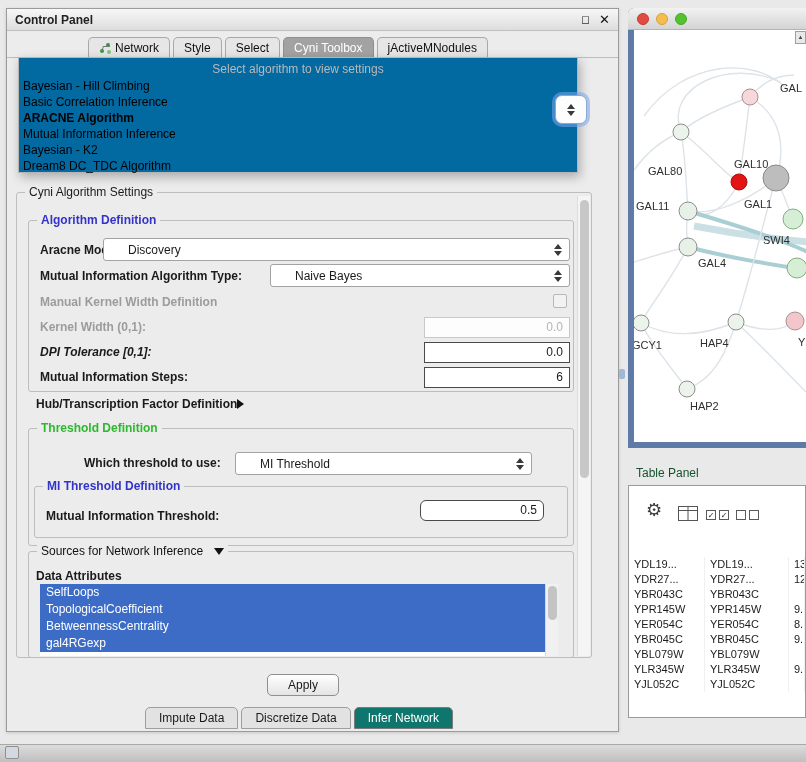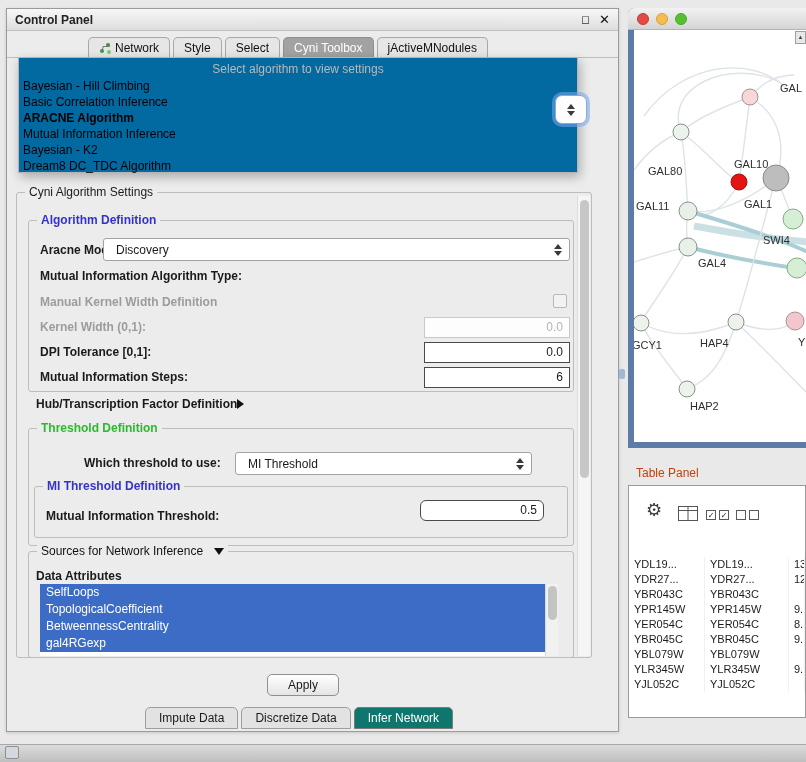--- a/index.html
+++ b/index.html
@@ -54,33 +54,33 @@
   #thr-grp>.gtitle{color:#2eb82e;font-weight:bold;}
   #mithr-grp{left:34px;top:486px;width:534px;height:52px;}
   #mithr-grp>.gtitle{color:#3333cc;font-weight:bold;}
   #src-grp{left:28px;top:551px;width:546px;height:107px;}
   #src-grp>.gtitle{display:flex;align-items:center;gap:11px;color:#111;}
 
   .blbl{position:absolute;height:16px;line-height:16px;font-weight:bold;color:#1a1a1a;white-space:nowrap;}
   .blbl.gray{color:#9c9c9c;}
 
   .combo{position:absolute;background:#fff;border:1px solid #a3a3a3;border-radius:3px;height:23px;
-         display:flex;align-items:center;padding:0 7px 0 12px;}
+         display:flex;align-items:center;padding:0 7px 0 24px;}
   .combo .ctext{flex:1;white-space:nowrap;overflow:hidden;}
   .combo .arrows{display:flex;flex-direction:column;gap:2px;align-items:center;}
   #combo-aracne{left:103px;top:238px;width:467px;}
   #combo-mitype{left:270px;top:264px;width:300px;}
   #combo-which{left:235px;top:452px;width:297px;}
 
   #lbl-aracne{left:40px;top:242px;}
   #lbl-mitype{left:40px;top:268px;}
   #lbl-manual{left:40px;top:294px;}
   #manual-checkbox{left:553px;top:294px;width:14px;height:14px;background:#f2f2f2;border:1px solid #b8b8b8;border-radius:2px;}
   #lbl-kernel{left:40px;top:319px;}
-  #lbl-dpi{left:40px;top:344px;}
+  #lbl-dpi{left:40px;top:344px;font-style:italic;}
   #lbl-misteps{left:40px;top:369px;}
   #lbl-which{left:84px;top:455px;}
   #lbl-mithr{left:46px;top:508px;}
   #lbl-attrs{left:36px;top:568px;}
 
   .fld{position:absolute;background:#fff;border:1px solid #4a4a4a;text-align:right;
        padding:0 6px;height:21px;line-height:19px;}
   .fld.dis{border-color:#c9c9c9;color:#b4b4b4;background:#fdfdfd;}
   #fld-kernel{left:424px;top:317px;width:146px;}
   #fld-dpi{left:424px;top:342px;width:146px;}
@@ -118,21 +118,21 @@
   #tl-green{background:#54c22f;border:1px solid #47a82a;}
   #net-canvas{left:634px;top:30px;width:172px;height:412px;background:#fff;overflow:hidden;}
   #net-scrollbtn{left:795px;top:31px;width:11px;height:13px;background:#e8e8e8;border:1px solid #9f9f9f;
         font-size:6px;text-align:center;line-height:11px;color:#444;z-index:5;}
   .edges path{fill:none;stroke:#dde3e8;stroke-width:1.4px;}
   .edges path.teal{stroke:#a9ced4;stroke-width:4px;}
   .edges path.teal2{stroke:#cbe0e4;stroke-width:7px;}
   .nlabel{font-family:"Liberation Sans","DejaVu Sans",sans-serif;font-size:11px;fill:#2e2e2e;}
 
   
-  #tbl-label{left:636px;top:466px;color:#c2410c;}
+  #tbl-label{left:636px;top:466px;color:#14532d;}
   #tbl-win{left:628px;top:485px;width:178px;height:233px;background:#fff;border:1px solid #9a9a9a;}
   #ico-gear{left:646px;top:501px;font-size:18px;color:#3d3d3d;line-height:18px;}
   #ico-cols{left:678px;top:506px;}
   .cb-pair{position:absolute;display:flex;gap:3px;}
   #ico-checks{left:706px;top:510px;}
   #ico-unchecks{left:736px;top:510px;}
   .cb{width:10px;height:10px;border:1px solid #5a5a5a;background:#fff;font-size:8px;line-height:9px;text-align:center;color:#222;}
   #tbl-head{left:629px;top:540px;width:176px;height:17px;display:flex;}
   .th{background:linear-gradient(#eef3f9,#d6e1ef);border-right:1px solid #b6c2d2;border-top:1px solid #c9d4e2;
       border-bottom:1px solid #a9b6c6;font-size:11px;line-height:15px;text-align:center;color:#333;
@@ -188,20 +188,27 @@
   </div>
   <span class="blbl abs" id="lbl-aracne">Aracne Mode:</span>
   <div class="combo" id="combo-aracne">
     <span class="ctext">Discovery</span>
     <span class="arrows">
         <span class="ar-u"></span>
         <span class="ar-d"></span>
       </span>
   </div>
   <span class="blbl abs" id="lbl-mitype">Mutual Information Algorithm Type:</span>
+  <div class="combo" id="combo-mitype">
+    <span class="ctext">Naive Bayes</span>
+    <span class="arrows">
+        <span class="ar-u"></span>
+        <span class="ar-d"></span>
+      </span>
+  </div>
   <span class="blbl gray abs" id="lbl-manual">Manual Kernel Width Definition</span>
   <div class="abs" id="manual-checkbox"></div>
   <span class="blbl gray abs" id="lbl-kernel">Kernel Width (0,1):</span>
   <div class="fld dis" id="fld-kernel">0.0</div>
   <span class="blbl abs" id="lbl-dpi">DPI Tolerance [0,1]:</span>
   <div class="fld" id="fld-dpi">0.0</div>
   <span class="blbl abs" id="lbl-misteps">Mutual Information Steps:</span>
   <div class="fld" id="fld-misteps">6</div>
 
   <div class="abs" id="hub-row">

